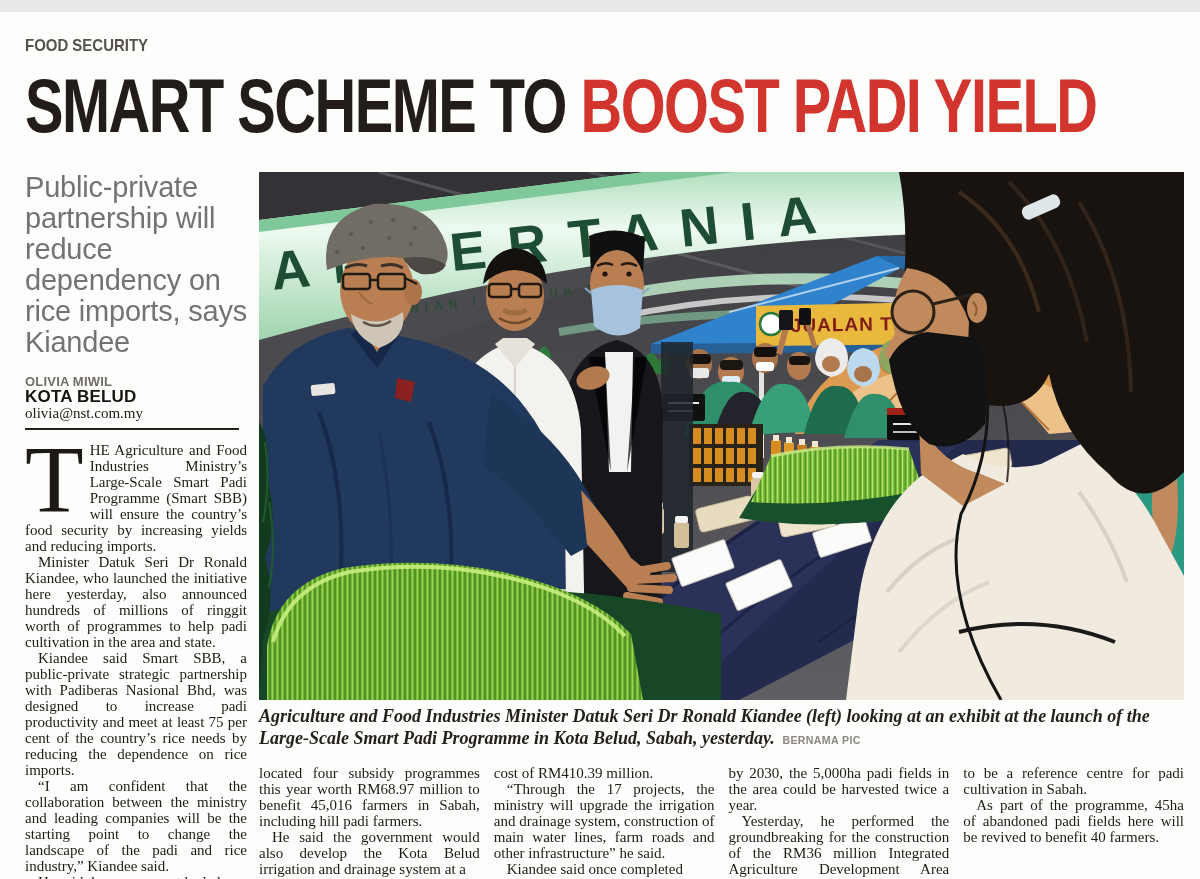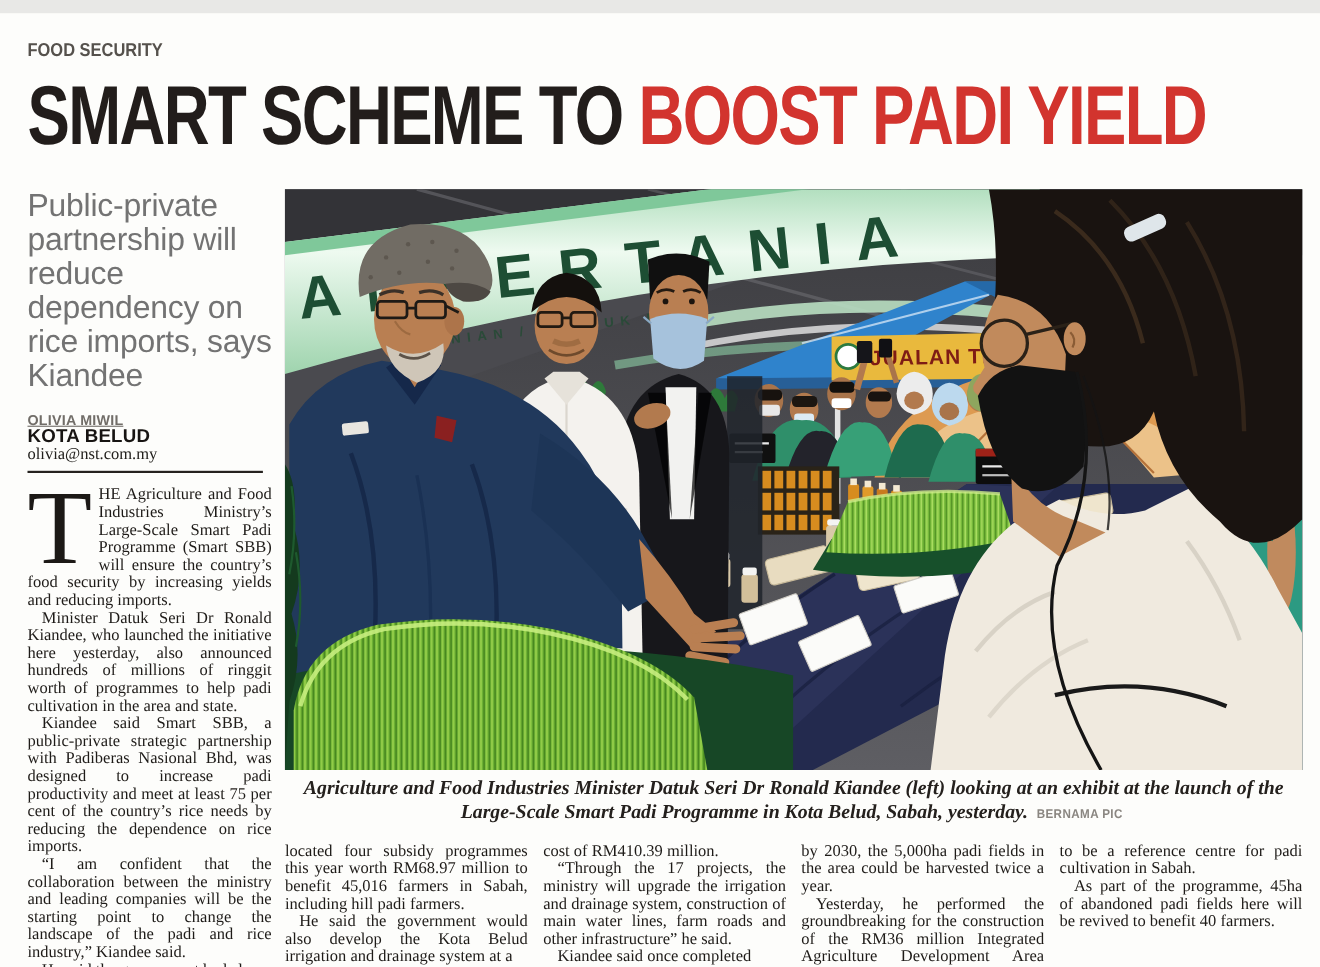--- a/index.html
+++ b/index.html
@@ -25,41 +25,41 @@
   .hl-red { color:#d2342e; }
   .content-row { display:flex; margin-top:30px; }
   .left-col { width:222px; flex:0 0 222px; margin-right:12px; }
   .standfirst {
     font-family:"Liberation Sans", sans-serif; font-size:29px;
     line-height:31px; color:#737373; letter-spacing:-.2px;
   }
   .byline { margin-top:16px; }
   .byline-author {
     font-family:"Liberation Sans", sans-serif; font-size:13px; line-height:15px;
-    font-weight:bold; color:#716d68; letter-spacing:.2px;text-decoration:underline;
+    font-weight:bold; color:#716d68; letter-spacing:.2px;
   }
   .byline-location {
     font-family:"Liberation Sans", sans-serif; font-size:17px; line-height:15px;
     font-weight:bold; color:#171412; letter-spacing:.2px;
   }
   .byline-email { font-size:15px; line-height:18px; color:#22201d; }
   .byline-rule { border-top:2px solid #25221f; margin-top:6px; width:214px; }
   .body-text { margin-top:12px; }
   .body-text p, .bcol p {
     font-size:15px; line-height:16px; text-align:justify; color:#1e1b18;
   }
   .body-text p + p, .bcol p + p { text-indent:13px; }
   .dropcap {
     float:left; font-size:96px; line-height:72px; padding:2px 6px 0 0;
     color:#1c1916; font-family:"Liberation Serif", serif;
   }
   .right-area { flex:1 1 auto; }
   .photo-frame { width:925px; height:528px; overflow:hidden; background:#55555a; }
   .photo-frame svg { display:block; }
-  .caption { margin-top:5px; width:925px; font-size:18px; line-height:22px;text-align:center; }
+  .caption { margin-top:5px; width:925px; font-size:18px; line-height:22px; }
   .cap-text { font-style:italic; font-weight:bold; color:#24201d; }
   .credit {
     font-family:"Liberation Sans", sans-serif; font-size:11.5px; color:#8a8681;
     font-weight:bold; letter-spacing:.4px; transform:scaleX(.92); display:inline-block;
   }
   .cols-row { display:flex; gap:14px; margin-top:14px; width:925px; }
   .bcol { flex:1 1 0; }
   .bottom-rule { position:absolute; left:25px; right:16px; bottom:2px; border-top:1px solid #d9d6d0; }
 </style>
 </head>

